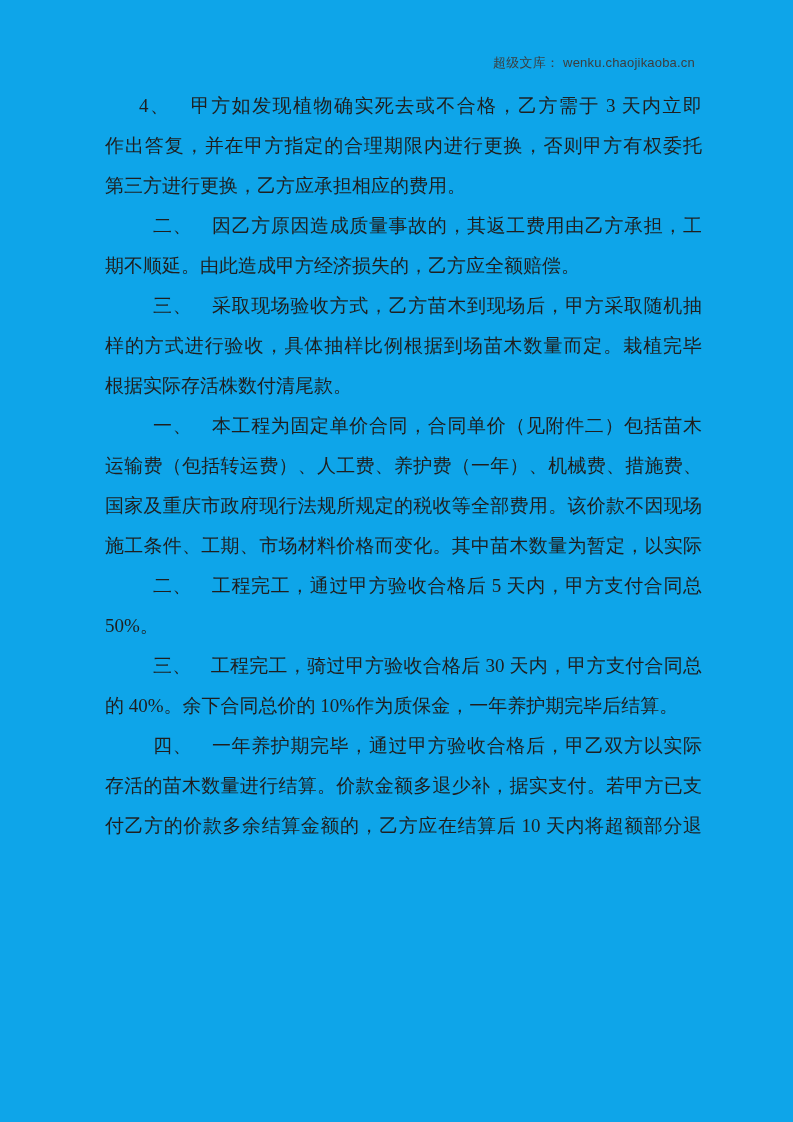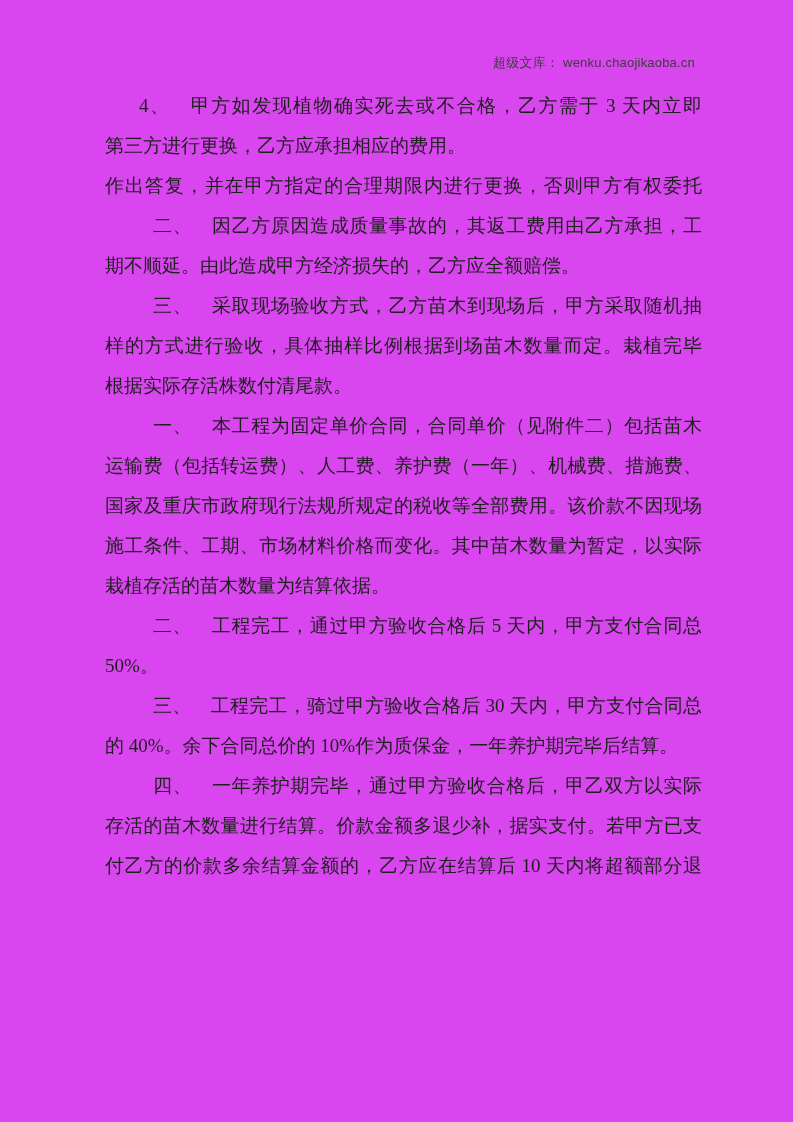--- a/index.html
+++ b/index.html
@@ -5,21 +5,21 @@
   html, body {
     margin: 0;
     padding: 0;
     background: #ffffff;
     font-family: "Liberation Serif", "DejaVu Serif", serif;
   }
   .page {
     position: relative;
     width: 793px;
     height: 1122px;
-    background: #d946ef;
+    background: #0ea5e9;
     overflow: hidden;
   }
   .site-mark {
     position: absolute;
     top: 54px;
     left: 98px;
     width: 597px;
     text-align: right;
     font-size: 13px;
     letter-spacing: 0.2px;
@@ -55,32 +55,31 @@
 </style>
 </head>
 <body>
 
 <div class="page">
   <div class="site-mark">
     <span class="label">超级文库：</span><span>wenku.chaojikaoba.cn</span>
   </div>
   <div class="doc" id="doc">
       <div class="line ind-sub just">4、　甲方如发现植物确实死去或不合格，乙方需于 3 天内立即</div>
+      <div class="line ind-none just">作出答复，并在甲方指定的合理期限内进行更换，否则甲方有权委托</div>
       <div class="line ind-none">第三方进行更换，乙方应承担相应的费用。</div>
-      <div class="line ind-none just">作出答复，并在甲方指定的合理期限内进行更换，否则甲方有权委托</div>
       <div class="line ind-item just">二、　因乙方原因造成质量事故的，其返工费用由乙方承担，工</div>
       <div class="line ind-none">期不顺延。由此造成甲方经济损失的，乙方应全额赔偿。</div>
       <div class="line ind-item just">三、　采取现场验收方式，乙方苗木到现场后，甲方采取随机抽</div>
       <div class="line ind-none just">样的方式进行验收，具体抽样比例根据到场苗木数量而定。栽植完毕</div>
       <div class="line ind-none">根据实际存活株数付清尾款。</div>
       <div class="line ind-item just">一、　本工程为固定单价合同，合同单价（见附件二）包括苗木费、</div>
       <div class="line ind-none just">运输费（包括转运费）、人工费、养护费（一年）、机械费、措施费、管</div>
       <div class="line ind-none just">国家及重庆市政府现行法规所规定的税收等全部费用。该价款不因现场</div>
       <div class="line ind-none just">施工条件、工期、市场材料价格而变化。其中苗木数量为暂定，以实际</div>
-      <div class="line ind-none">栽植存活的苗木数量为结算依据。</div>
       <div class="line ind-item just">二、　工程完工，通过甲方验收合格后 5 天内，甲方支付合同总价的</div>
       <div class="line ind-none">50%。</div>
       <div class="line ind-item just">三、　工程完工，骑过甲方验收合格后 30 天内，甲方支付合同总价</div>
       <div class="line ind-none">的 40%。余下合同总价的 10%作为质保金，一年养护期完毕后结算。</div>
       <div class="line ind-item just">四、　一年养护期完毕，通过甲方验收合格后，甲乙双方以实际栽植</div>
       <div class="line ind-none just">存活的苗木数量进行结算。价款金额多退少补，据实支付。若甲方已支</div>
       <div class="line ind-none just">付乙方的价款多余结算金额的，乙方应在结算后 10 天内将超额部分退还</div>
     </div>
 </div>
 

